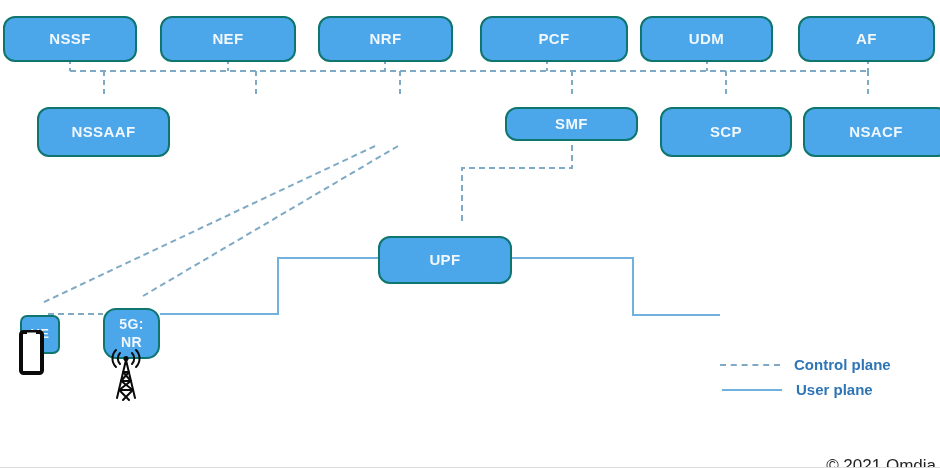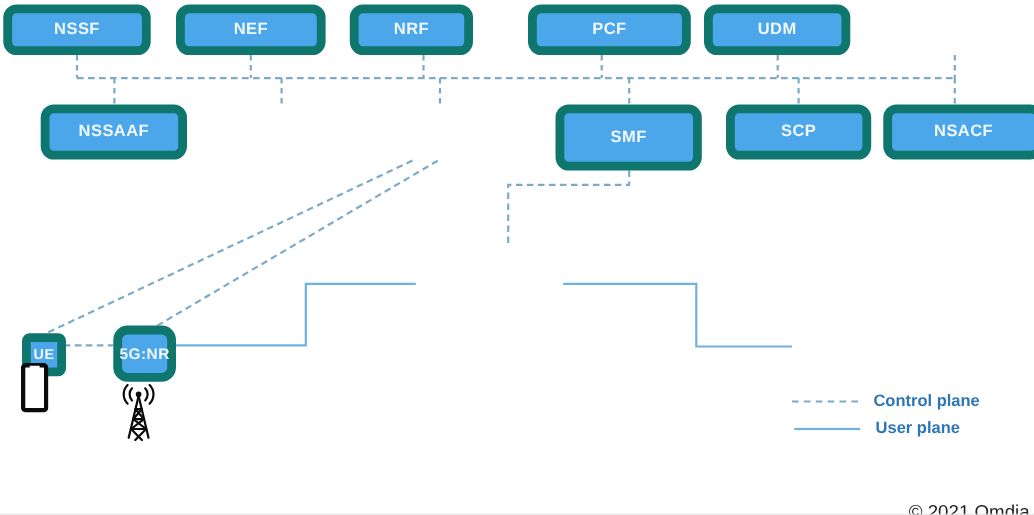--- a/index.html
+++ b/index.html
@@ -3,31 +3,32 @@
 <meta charset="utf-8">
 <style>
   html,body{margin:0;padding:0;}
   body{font-family:"Liberation Sans","DejaVu Sans",sans-serif;background:#fff;}
   #canvas{position:relative;width:940px;height:468px;background:#ffffff;overflow:hidden;}
   #wires{position:absolute;left:0;top:0;width:940px;height:468px;}
 
   .node{
     position:absolute;
     background:#4BA6EA;
-    border:8px solid #0f766e;
+    border:2px solid #0f766e;
     border-radius:12px;
     color:#F0F7FD;
     display:flex;align-items:center;justify-content:center;
     font-size:15px;font-weight:bold;letter-spacing:.4px;
     box-sizing:border-box;
     text-align:center;
     line-height:1.25;
+    margin-top:12px;
   }
   .node.small{border-radius:7px;font-size:13px;}
-  .node.gnb{border-radius:13px;font-size:14px;flex-direction:row;}
+  .node.gnb{border-radius:13px;font-size:14px;flex-direction:column;}
 
   .legend-row{position:absolute;display:flex;align-items:center;}
   .legend-line{width:60px;height:0;}
   .legend-line.dashed{border-top:2px dashed #7FAAC6;}
   .legend-line.solid{border-top:2px solid #71B1DE;}
   .legend-label{margin-left:14px;font-size:15px;font-weight:bold;color:#2E75B6;}
 
   .icon-abs{position:absolute;}
 
   .watermark{
@@ -64,29 +65,31 @@
 
     <path d="M48,314 H103" fill="none" stroke="#7FAAC6" stroke-width="2" stroke-dasharray="6 4"></path>
 
     <path d="M160,314 H278 V258 H378" fill="none" stroke="#71B1DE" stroke-width="2"></path>
 
     <path d="M512,258 H633 V315 H720" fill="none" stroke="#71B1DE" stroke-width="2"></path>
   </svg>
 
   <div class="node" style="left:3px;top:4px;width:134px;height:46px">NSSF</div>
   <div class="node" style="left:160px;top:4px;width:136px;height:46px">NEF</div>
-  <div class="node" style="left:318px;top:4px;width:112px;height:46px">NRF</div>
+  <div class="node" style="left:318px;top:4px;width:135px;height:46px">NRF</div>
   <div class="node" style="left:480px;top:4px;width:148px;height:46px">PCF</div>
   <div class="node" style="left:640px;top:4px;width:133px;height:46px">UDM</div>
+  <div class="node" style="left:798px;top:4px;width:137px;height:46px">AF</div>
 
   <div class="node" style="left:37px;top:95px;width:133px;height:50px">NSSAAF</div>
-  <div class="node" style="left:505px;top:95px;width:133px;height:60px">SMF</div>
+  <div class="node" style="left:505px;top:95px;width:133px;height:34px">SMF</div>
   <div class="node" style="left:660px;top:95px;width:132px;height:50px">SCP</div>
   <div class="node" style="left:803px;top:95px;width:146px;height:50px">NSACF</div>
 
+  <div class="node" style="left:378px;top:224px;width:134px;height:48px">UPF</div>
 
   <div class="node small" style="left:20px;top:303px;width:40px;height:39px">UE</div>
   <div class="node gnb" style="left:103px;top:296px;width:57px;height:51px">
     <span>5G:</span>
     <span>NR</span>
   </div>
 
   <svg class="icon-abs" style="left:19px;top:330px" width="25" height="45" viewBox="0 0 25 45">
     <rect x="2" y="2" width="21" height="41" rx="2.5" fill="#ffffff" stroke="#0b0b0b" stroke-width="4"></rect>
     <rect x="8" y="2.5" width="9" height="3.5" fill="#ffffff"></rect>

